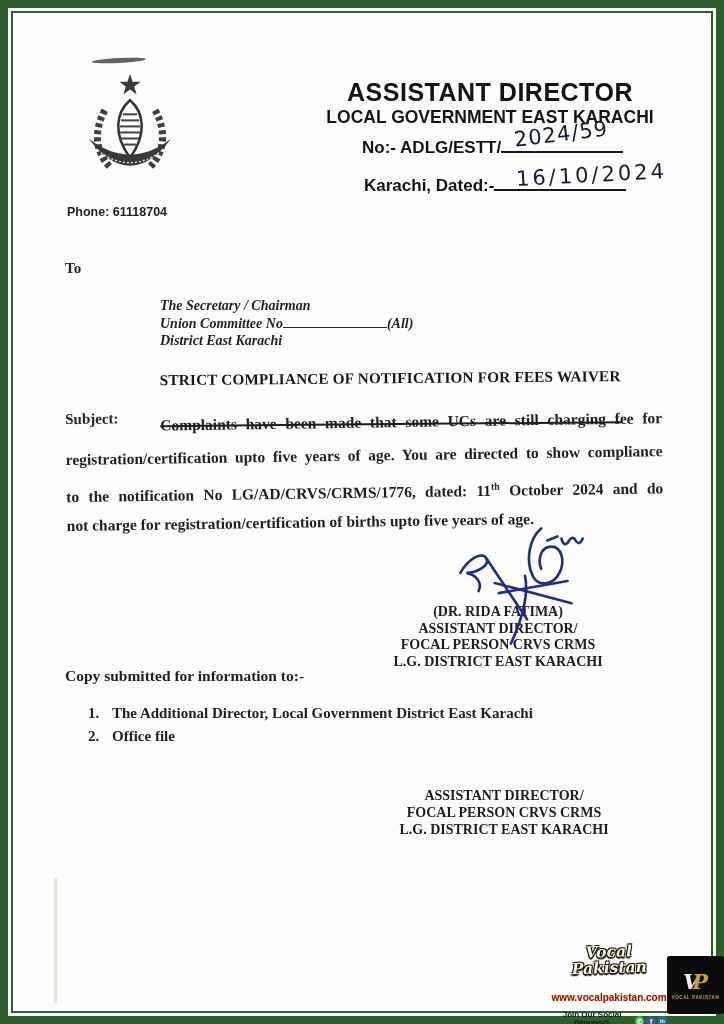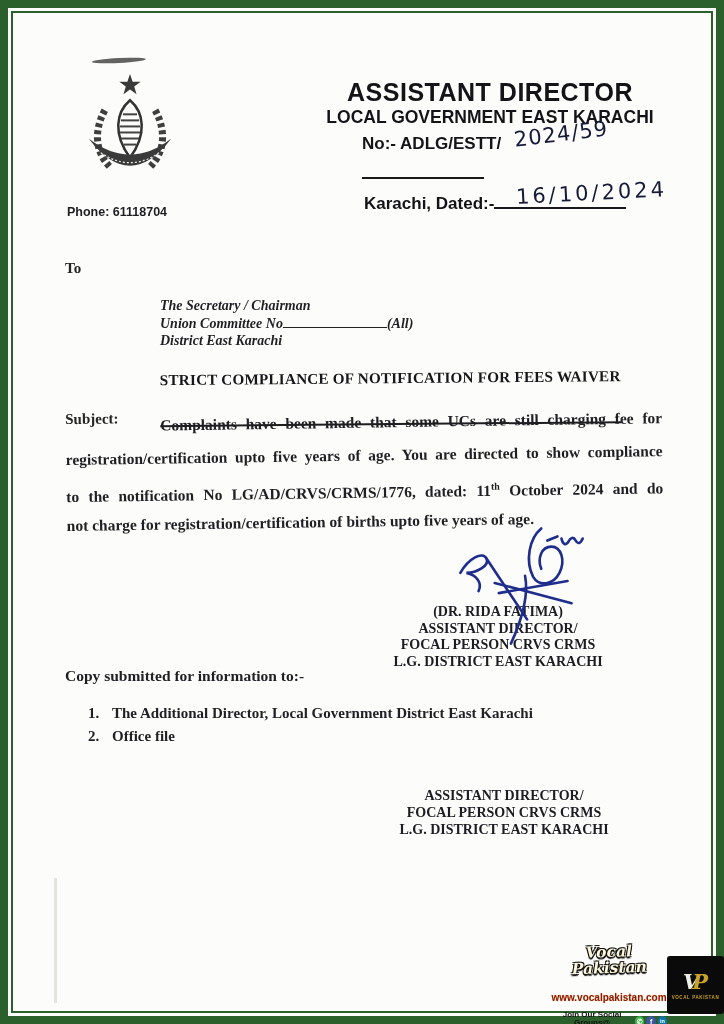--- a/index.html
+++ b/index.html
@@ -20,21 +20,21 @@
   .streak-left{left:54px;top:878px;width:3px;height:125px;background:#dcdcda;opacity:.8;}
 
   
   .emblem{left:74px;top:72px;width:112px;height:126px;}
   .phone{left:67px;top:205px;font:bold 12.5px "Liberation Sans",sans-serif;color:#1d1d22;}
   .header-block{left:290px;top:78px;width:400px;text-align:center;font-family:"Liberation Sans",sans-serif;color:#141418;}
   .h-title{font-weight:bold;font-size:25px;line-height:1.12;letter-spacing:.5px;}
   .h-sub{font-weight:bold;font-size:17.5px;line-height:1.26;}
   .ref-row,.date-row{position:relative;display:flex;align-items:baseline;
     font-weight:bold;font-size:17px;line-height:1.5;text-align:left;}
-  .ref-row{margin:3px 0 0 72px;flex-direction:column;}
+  .ref-row{margin:3px 0 0 72px;}
   .date-row{margin:8px 0 0 74px;}
   .blank-ref{width:122px;border-bottom:2.5px solid #19191c;height:20px;}
   .blank-date{width:132px;border-bottom:2.5px solid #19191c;height:20px;}
   .hw{font-family:"DejaVu Sans",sans-serif;font-weight:400;color:#141a38;white-space:nowrap;}
   .hw-ref{position:absolute;left:152px;top:-12px;font-size:21px;letter-spacing:1px;transform:rotate(-7deg);}
   .hw-date{position:absolute;left:152px;top:-9px;font-size:21px;letter-spacing:3px;transform:rotate(-3deg);}
 
   
   .to-label{left:65px;top:260px;font-weight:bold;font-size:15px;}
   .addr{left:160px;top:297px;font-weight:bold;font-size:14px;line-height:17.5px;color:#1f1f24;font-style:italic;}

